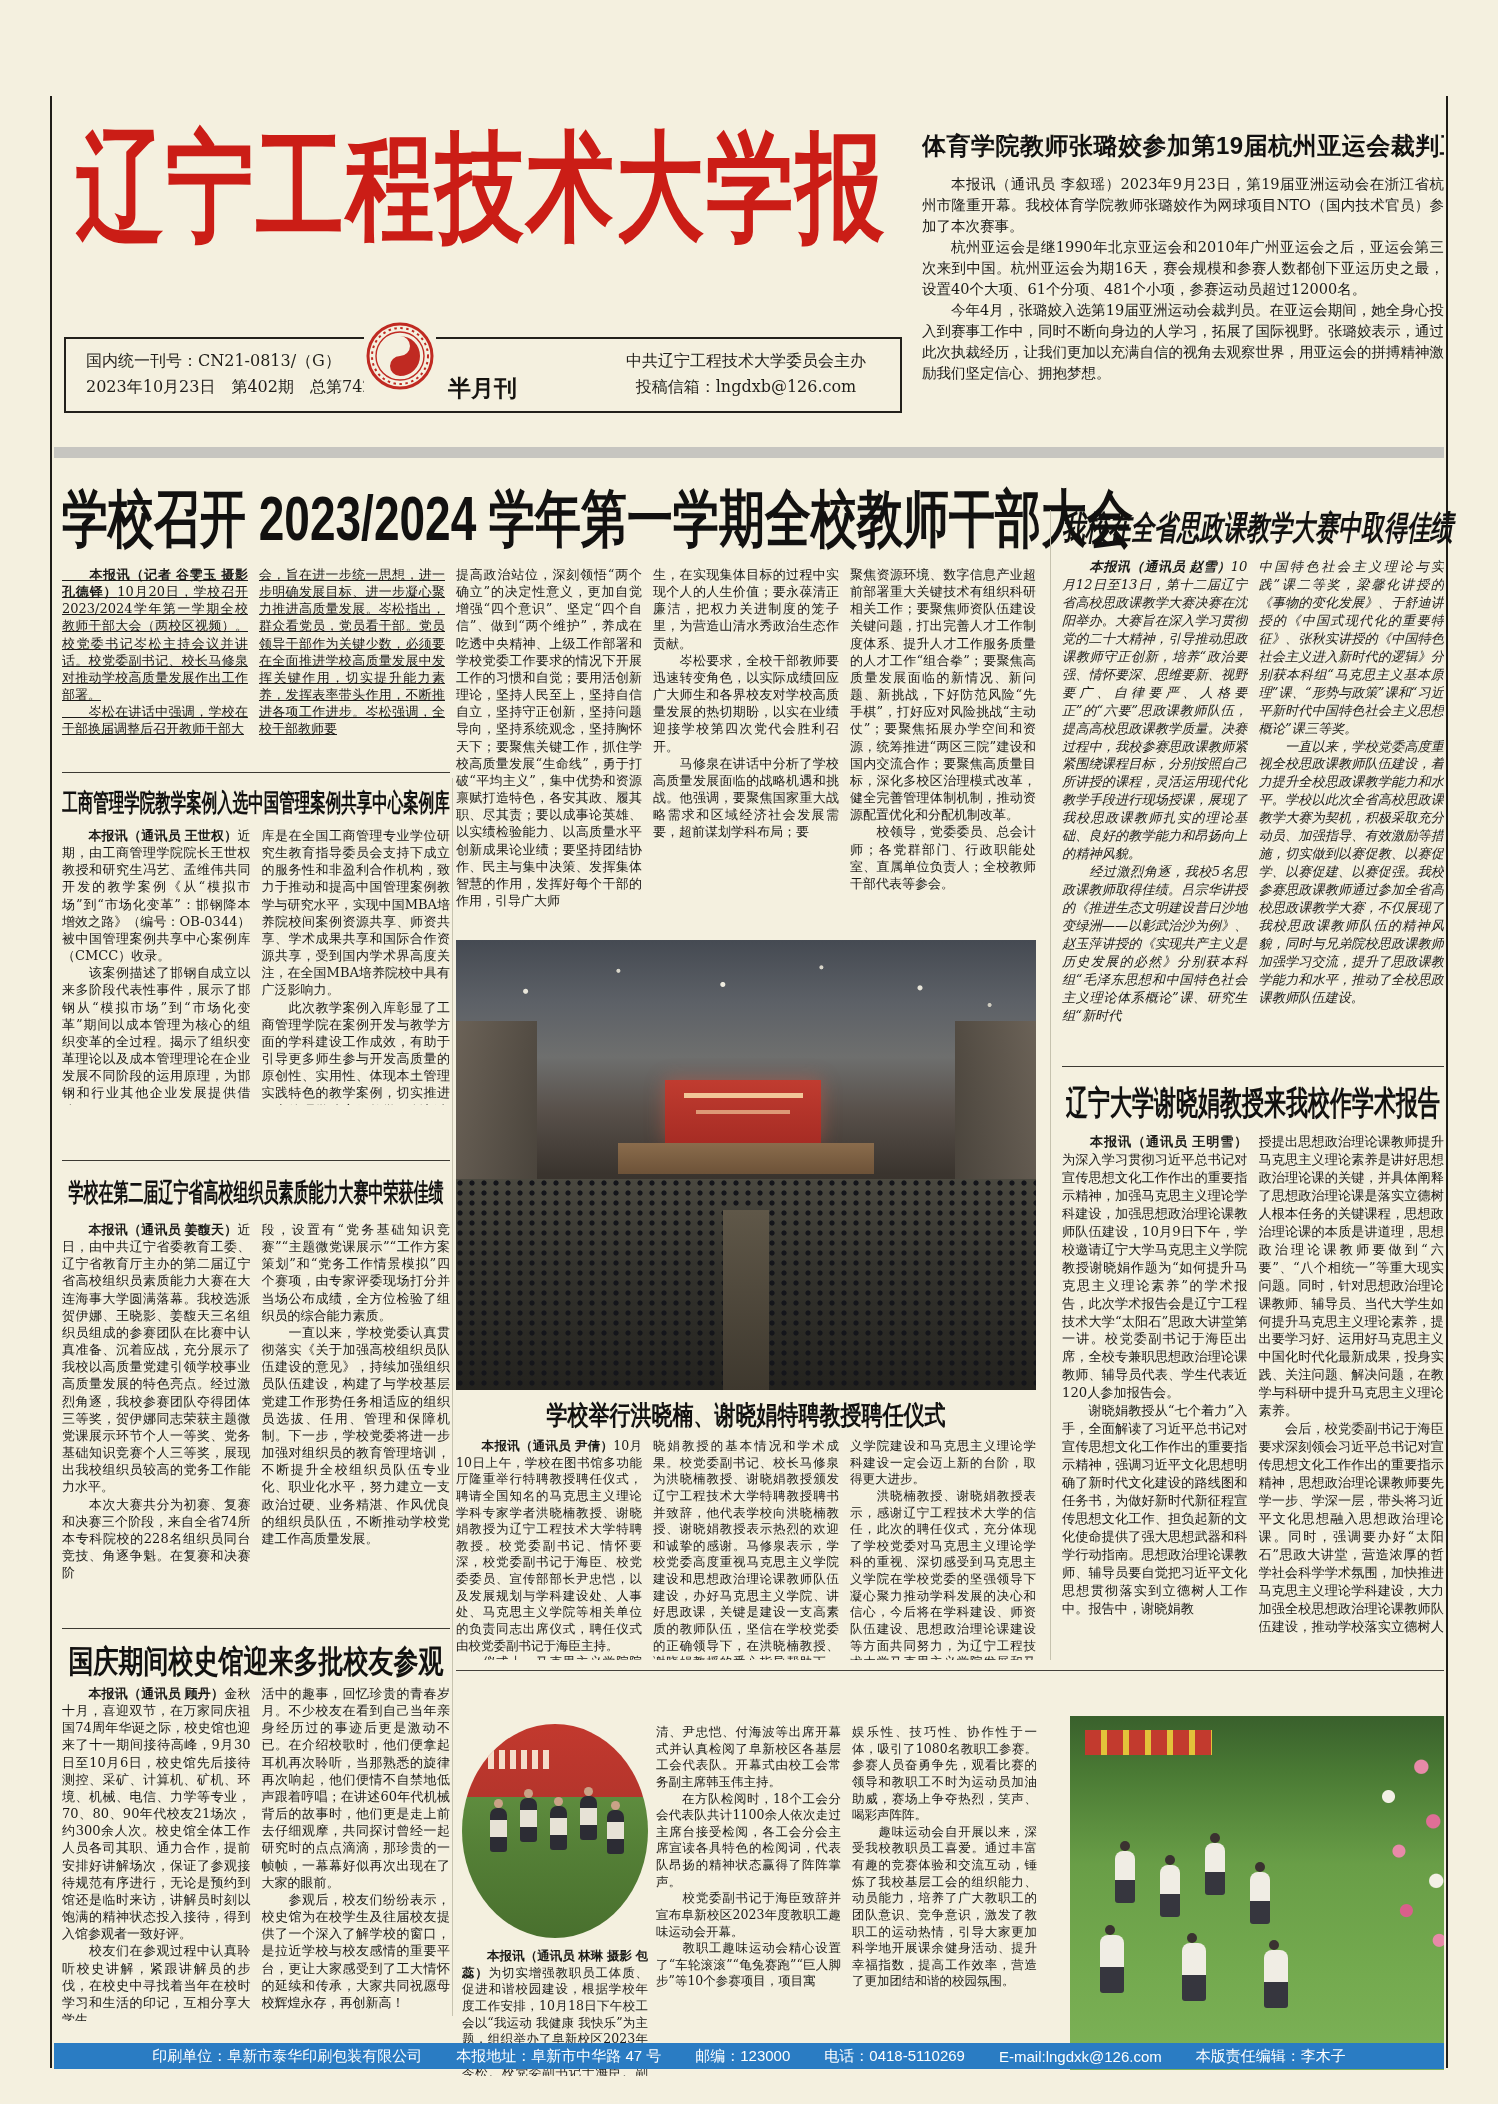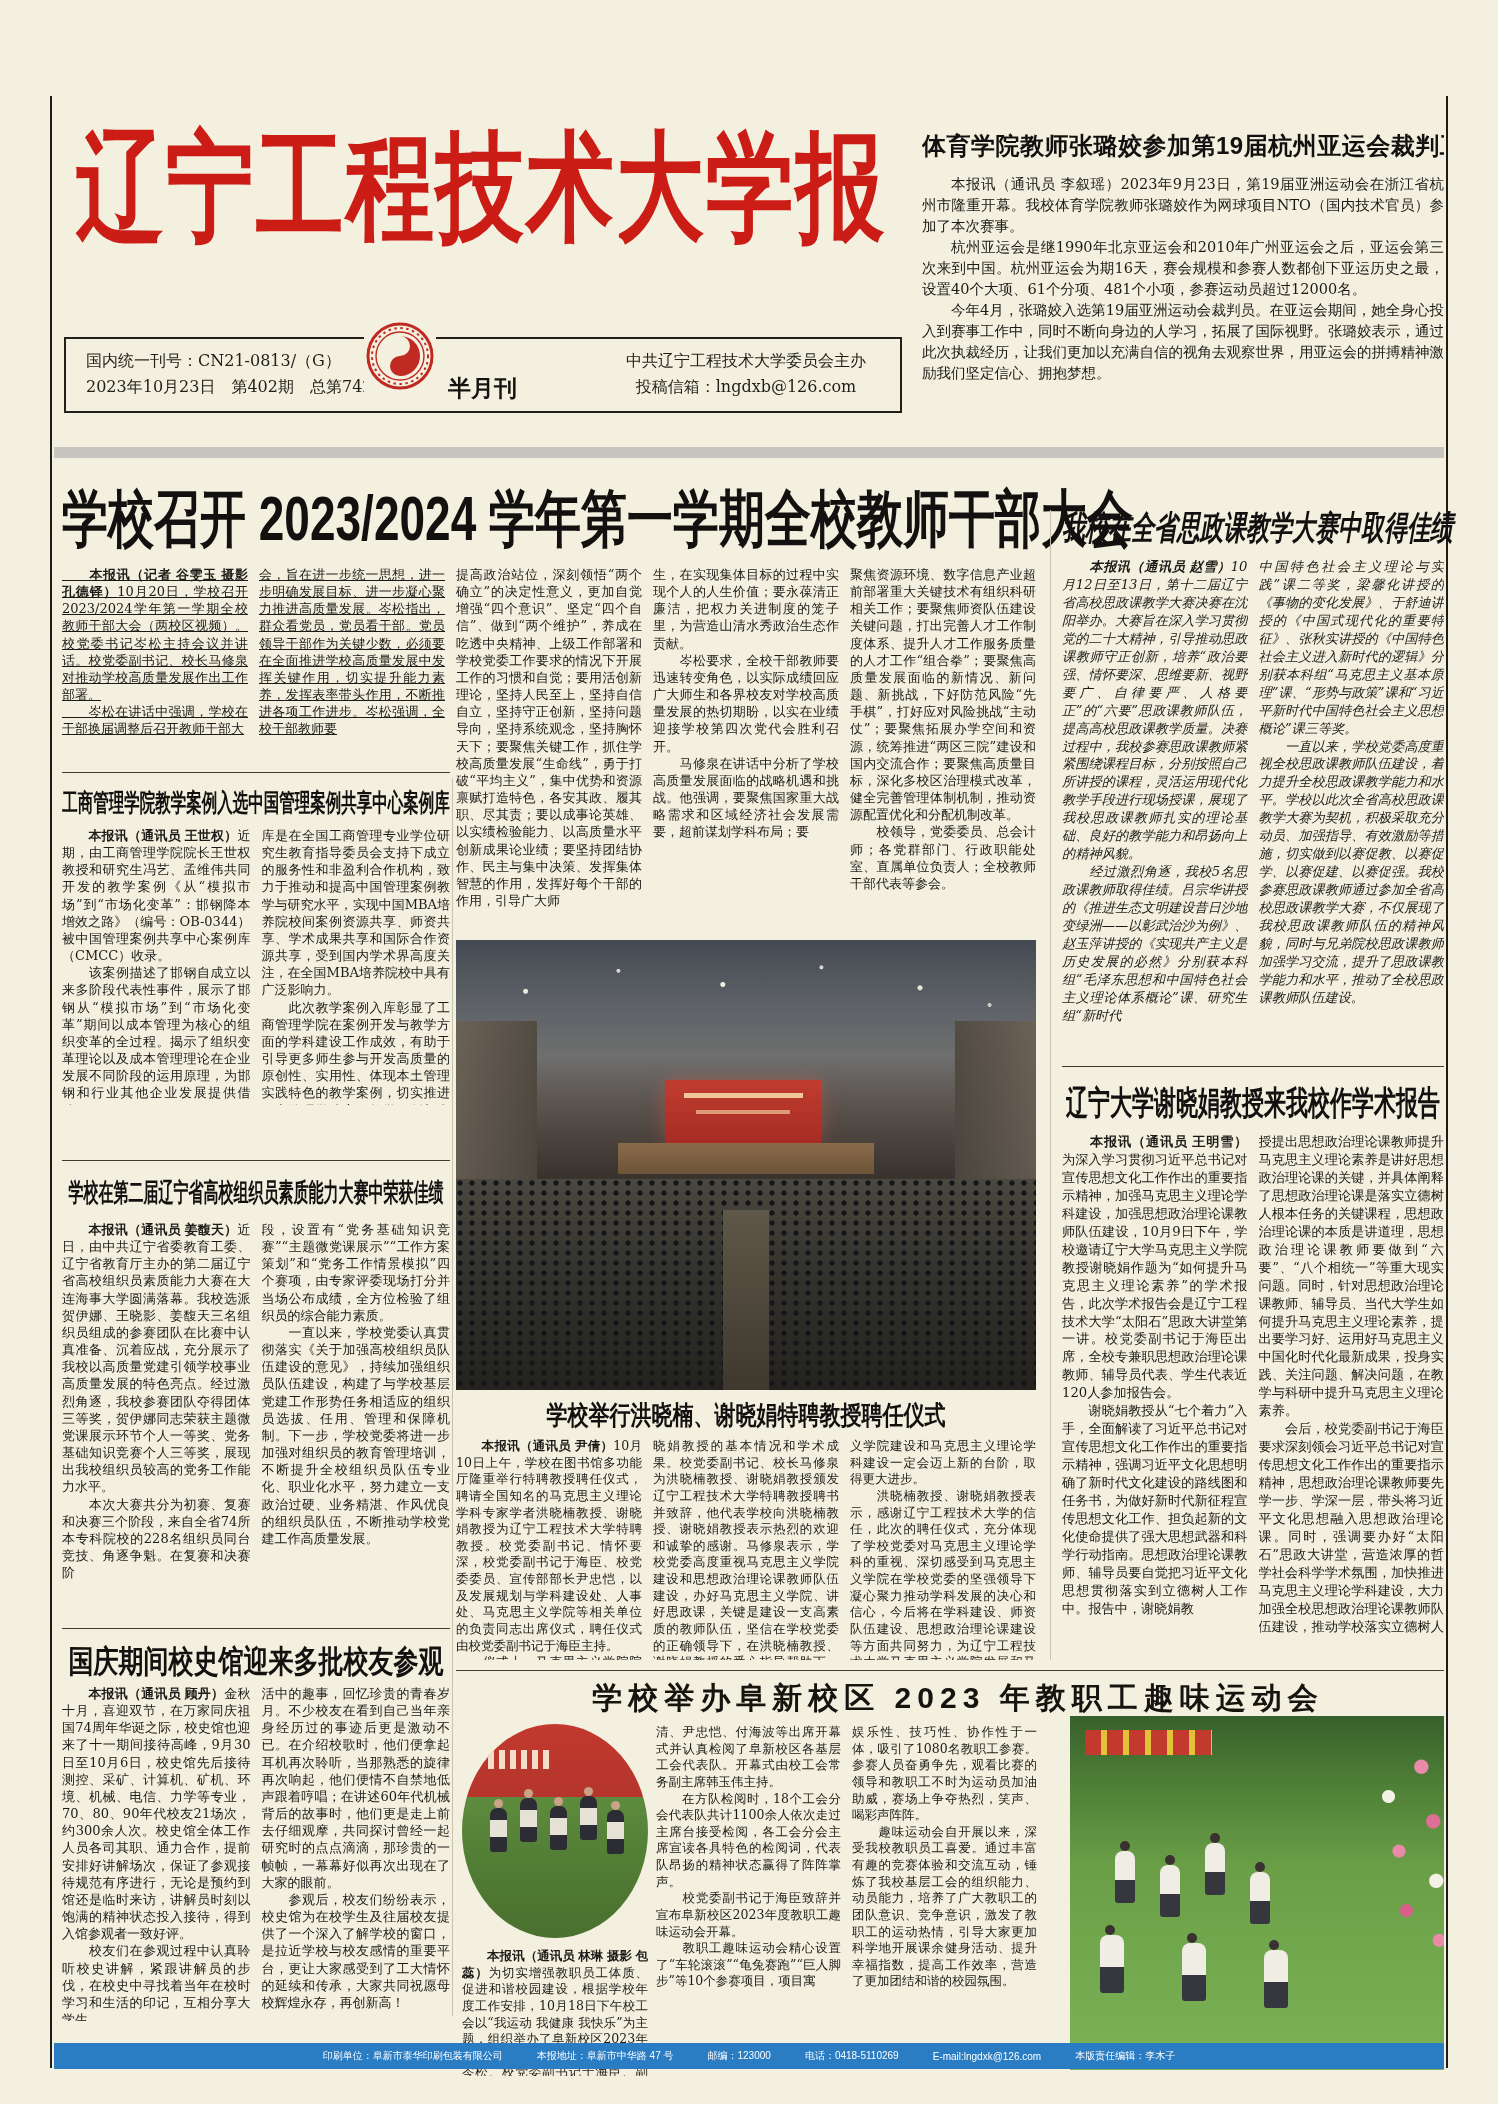--- a/index.html
+++ b/index.html
@@ -116,21 +116,21 @@
       radial-gradient(circle 10px at 60% 70%, #d95f8b 0 60%, transparent 70%),
       radial-gradient(circle 10px at 82% 82%, #e88aa8 0 60%, transparent 70%);}
   .pr-fig{position:absolute;width:20px;height:52px;border-radius:8px 8px 3px 3px;
     background:linear-gradient(#f0ede4 0 55%,#36363e 55% 100%);}
   .pr-fig::before{content:"";position:absolute;left:5px;top:-10px;width:10px;height:10px;border-radius:50%;background:#3a3230;}
   .pr-flag{position:absolute;left:4%;top:4%;width:34%;height:7%;
     background:repeating-linear-gradient(90deg,#c23a2e 0 16px,#e3c23a 16px 22px);}
 
   
   .footer{left:54px;top:2043px;width:1390px;height:26px;background:#2a7cc3;color:#ffffff;
-    font-family:"Liberation Sans", sans-serif;font-size:10px;display:flex;align-items:center;
+    font-family:"Liberation Sans", sans-serif;font-size:15px;display:flex;align-items:center;
     justify-content:center;gap:34px;white-space:nowrap;}
 
   .rule-top{border-top:1.5px solid #3c3a33;}
 </style>
 </head>
 <body>
 
 <div class="paper">
 
   <div class="vrule" style="left:50px;top:96px;height:1972px;"></div>
@@ -253,21 +253,20 @@
     <div class="cols" style="margin-top:10px;">
       <div class="coltext" style="max-height:336px;"><b>　　本报讯（通讯员 顾丹）</b><span>金秋十月，喜迎双节，在万家同庆祖国74周年华诞之际，校史馆也迎来了十一期间接待高峰，9月30日至10月6日，校史馆先后接待测控、采矿、计算机、矿机、环境、机械、电信、力学等专业，70、80、90年代校友21场次，约300余人次。校史馆全体工作人员各司其职、通力合作，提前安排好讲解场次，保证了参观接待规范有序进行，无论是预约到馆还是临时来访，讲解员时刻以饱满的精神状态投入接待，得到入馆参观者一致好评。
 　　校友们在参观过程中认真聆听校史讲解，紧跟讲解员的步伐，在校史中寻找着当年在校时学习和生活的印记，互相分享大学生</span></div>
       <div class="coltext" style="max-height:336px;">活中的趣事，回忆珍贵的青春岁月。不少校友在看到自己当年亲身经历过的事迹后更是激动不已。在介绍校歌时，他们便拿起耳机再次聆听，当那熟悉的旋律再次响起，他们便情不自禁地低声跟着哼唱；在讲述60年代机械背后的故事时，他们更是走上前去仔细观摩，共同探讨曾经一起研究时的点点滴滴，那珍贵的一帧帧，一幕幕好似再次出现在了大家的眼前。
 　　参观后，校友们纷纷表示，校史馆为在校学生及往届校友提供了一个深入了解学校的窗口，是拉近学校与校友感情的重要平台，更让大家感受到了工大情怀的延续和传承，大家共同祝愿母校辉煌永存，再创新高！</div>
     </div>
   </div>
 
   <div class="hrule" style="left:456px;top:1670px;width:988px;"></div>
 
-  <div class="abs ydh-h">学校举办阜新校区 2023 年教职工趣味运动会</div>
 
   <div class="abs photo-oval">
     <div class="po-banner-text"></div>
     <div class="po-fig" style="left:28px;top:84px;"></div>
     <div class="po-fig" style="left:58px;top:74px;"></div>
     <div class="po-fig" style="left:88px;top:82px;"></div>
     <div class="po-fig" style="left:118px;top:72px;"></div>
     <div class="po-fig" style="left:145px;top:86px;"></div>
   </div>
 

